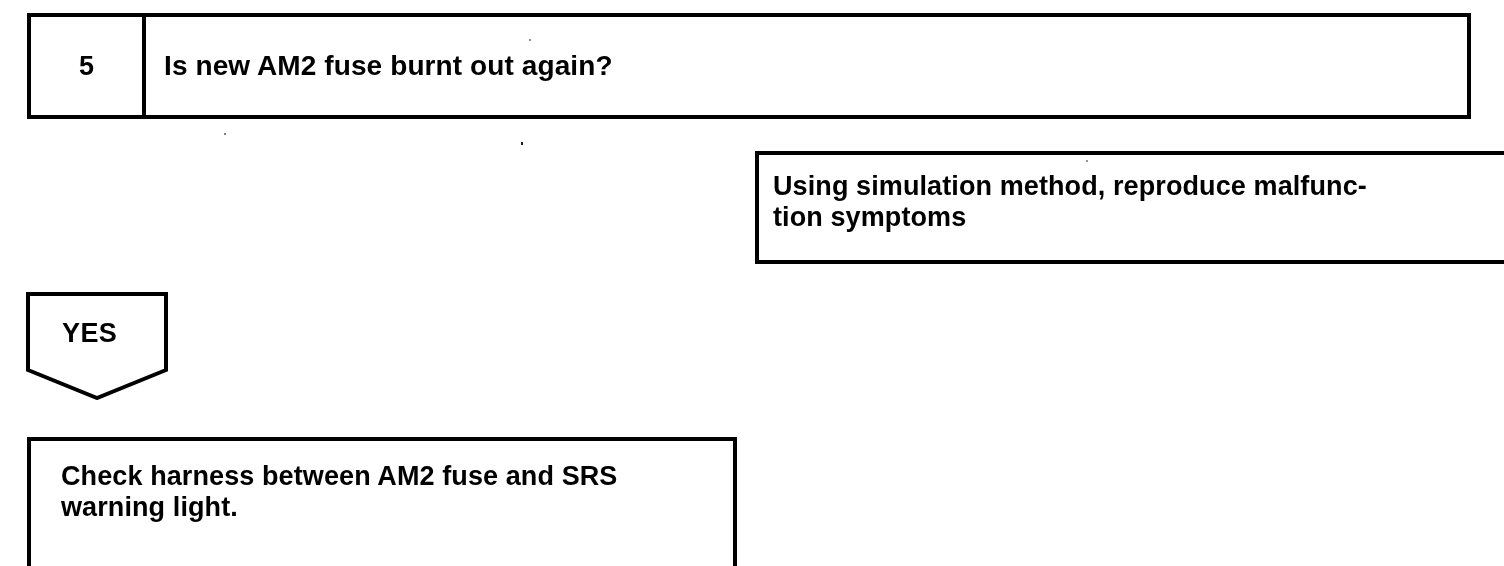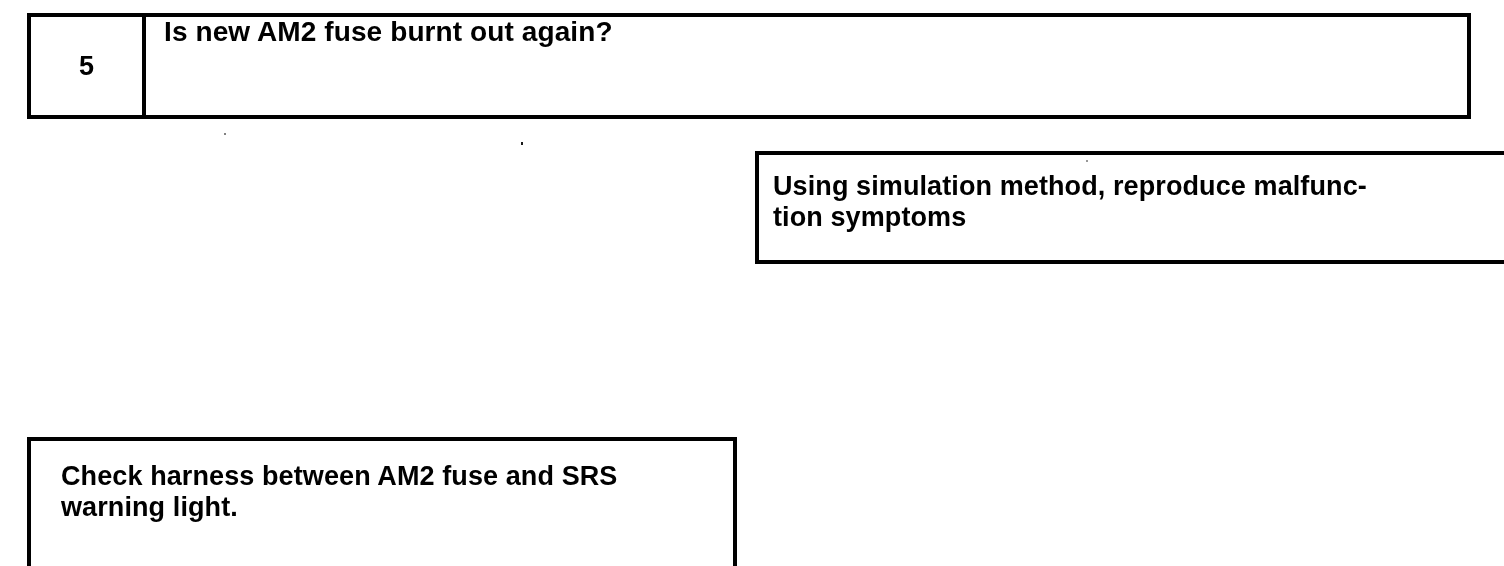--- a/index.html
+++ b/index.html
@@ -52,21 +52,21 @@
   }
   .step-number-text {
     font-size: 27px;
     font-weight: bold;
     letter-spacing: 0px;
     line-height: 1;
   }
   .step-question-cell {
     flex: 1 1 auto;
     display: flex;
-    align-items: flex-start;
+    align-items: center;
     padding-left: 18px;
   }
   .step-question-text {
     font-size: 28px;
     font-weight: bold;
     letter-spacing: 0.1px;
     line-height: 1.05;
     white-space: nowrap;
   }
 
@@ -174,20 +174,26 @@
       <span class="step-question-text">Is new AM2 fuse burnt out again?</span>
     </div>
   </div>
 
 
   <div class="node action-box box-simulation">
     <span class="action-text">Using simulation method, reproduce malfunc-
 tion symptoms</span>
   </div>
 
+  <div class="branch branch-yes">
+    <svg width="142" height="108" viewBox="0 0 142 108">
+      <polygon points="2,2 140,2 140,78 71,106 2,78" fill="#ffffff" stroke="#000000" stroke-width="4" stroke-linejoin="miter"></polygon>
+    </svg>
+    <span class="branch-label">YES</span>
+  </div>
 
   <div class="node action-box box-harness">
     <span class="action-text">Check harness between AM2 fuse and SRS
 warning light.</span>
   </div>
 
   <div class="speck speck-a"></div>
   <div class="speck speck-b"></div>
   <div class="speck speck-c"></div>
   <div class="speck speck-d"></div>

